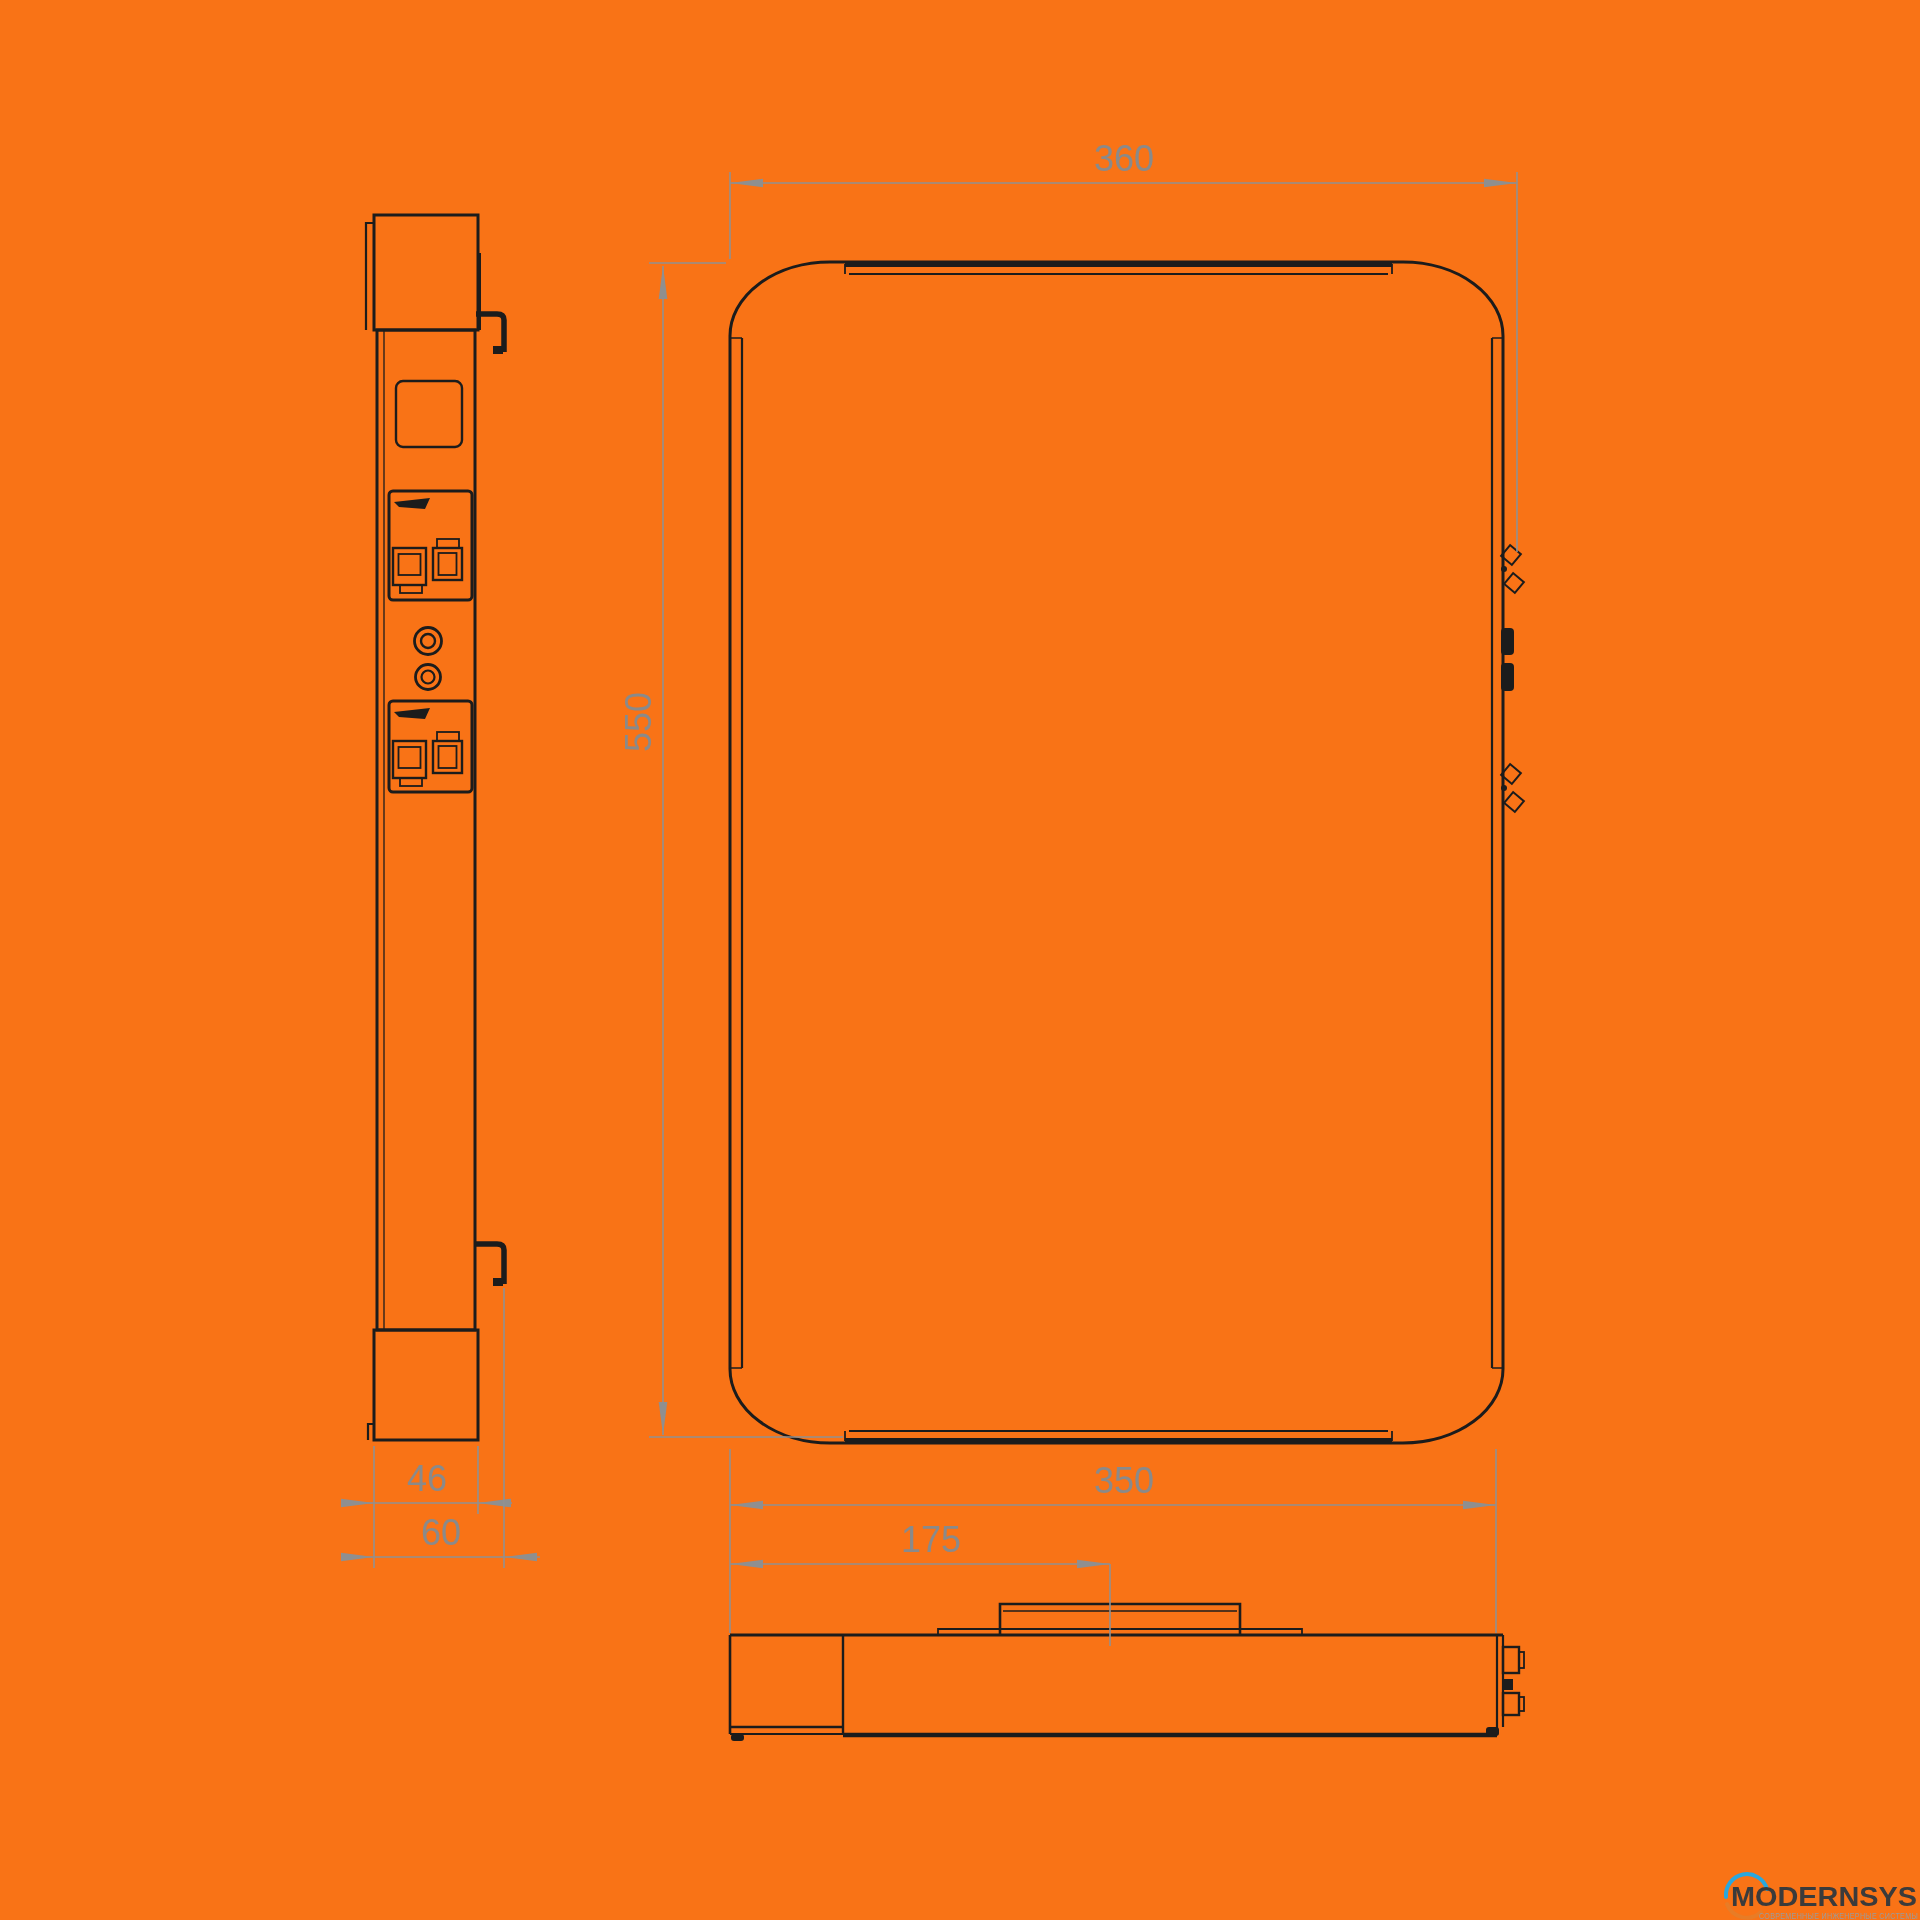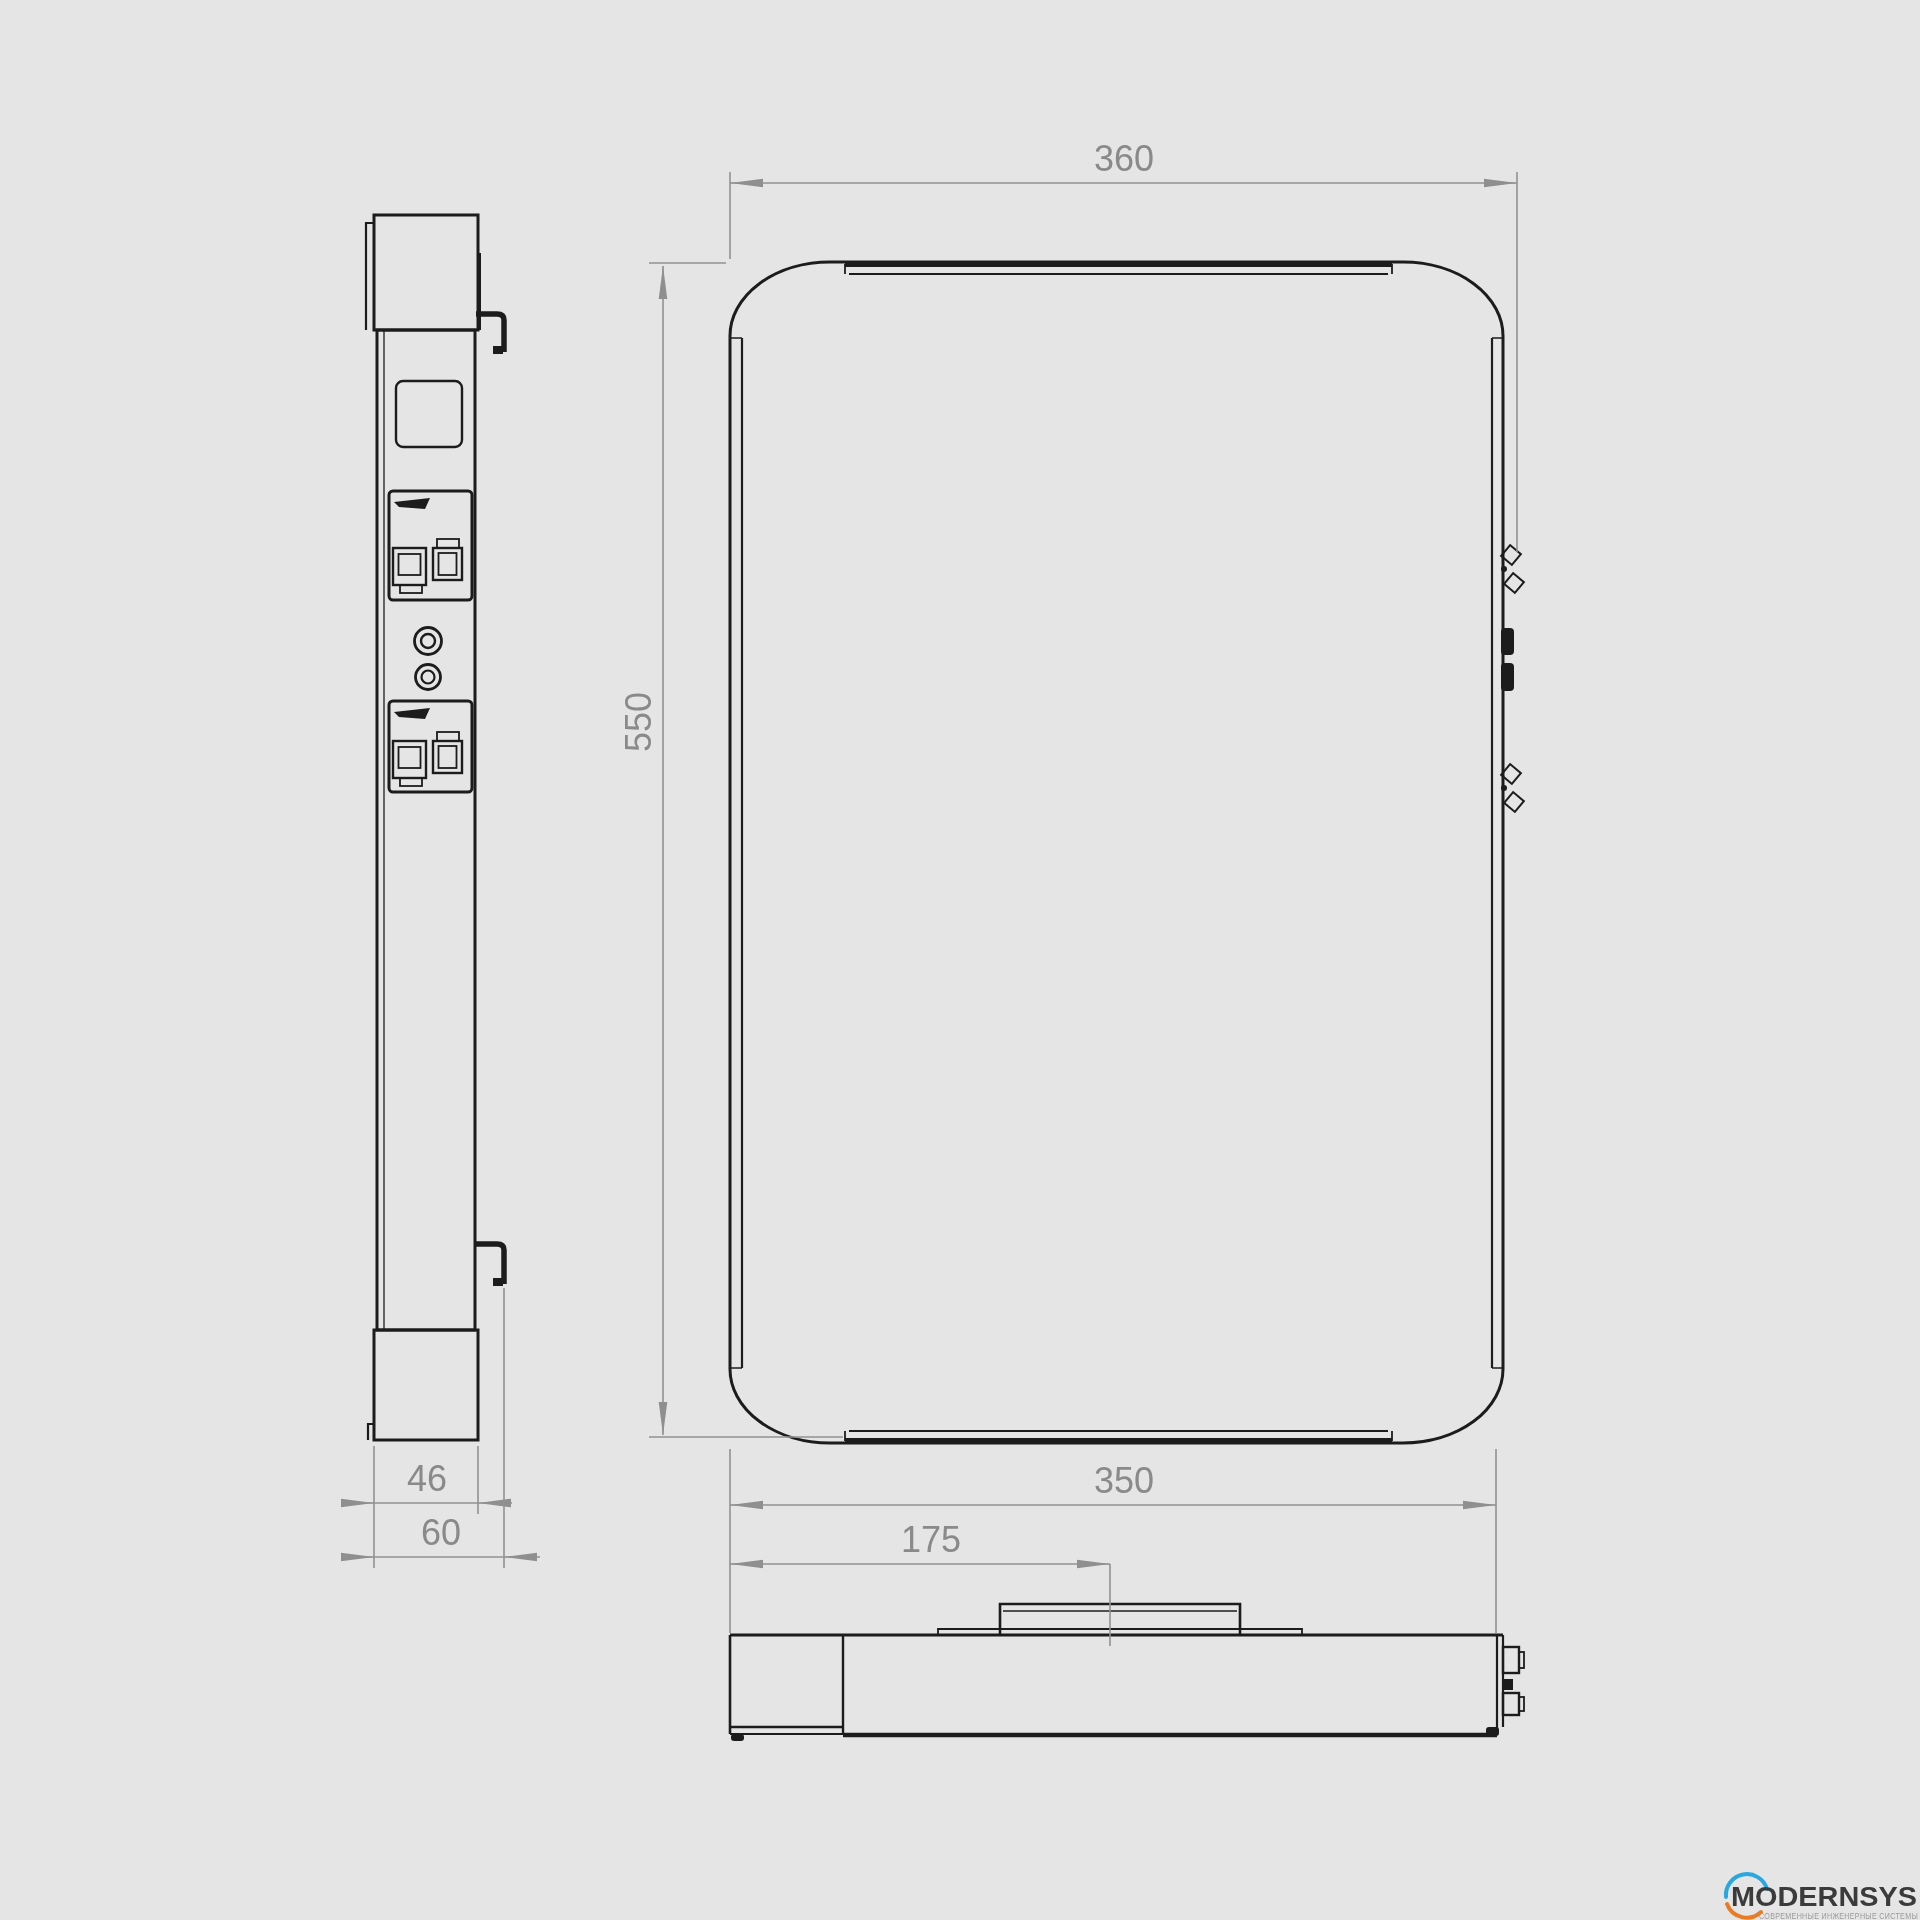--- a/index.html
+++ b/index.html
@@ -1,16 +1,16 @@
 <!DOCTYPE html>
 <html><head>
 <meta charset="utf-8">
 <style>
   html,body{margin:0;padding:0;background:#ffffff;}
-  .stage{width:1920px;height:1920px;position:relative;background:#e5e5e5;overflow:hidden;}
+  .stage{width:1920px;height:1920px;position:relative;background:#f97316;overflow:hidden;}
   svg{display:block;}
   .obj{stroke:#1c1c1c;fill:none;}
   .dim{stroke:#919191;fill:none;}
   .dim-label{font-family:"Liberation Sans",sans-serif;font-size:36px;fill:#8a8a8a;}
   .arrow{fill:#8f8f8f;stroke:none;}
   .solid{fill:#1c1c1c;stroke:none;}
   .logo-word{font-family:"Liberation Sans",sans-serif;font-weight:bold;font-size:27px;fill:#3b3b3b;}
   .logo-tag{font-family:"Liberation Sans",sans-serif;font-size:9.3px;fill:#9b9b9b;letter-spacing:.4px;}
 </style>
 </head>

